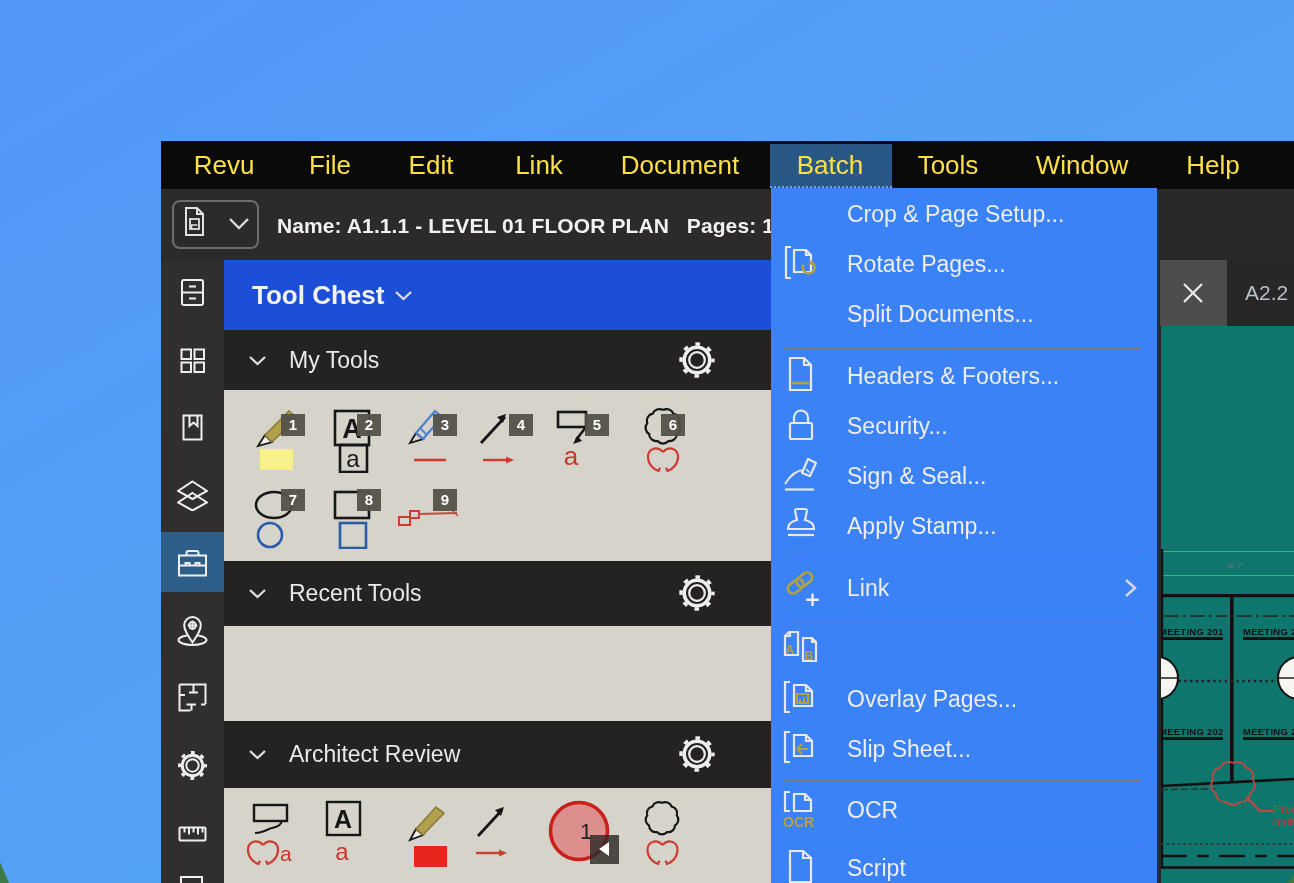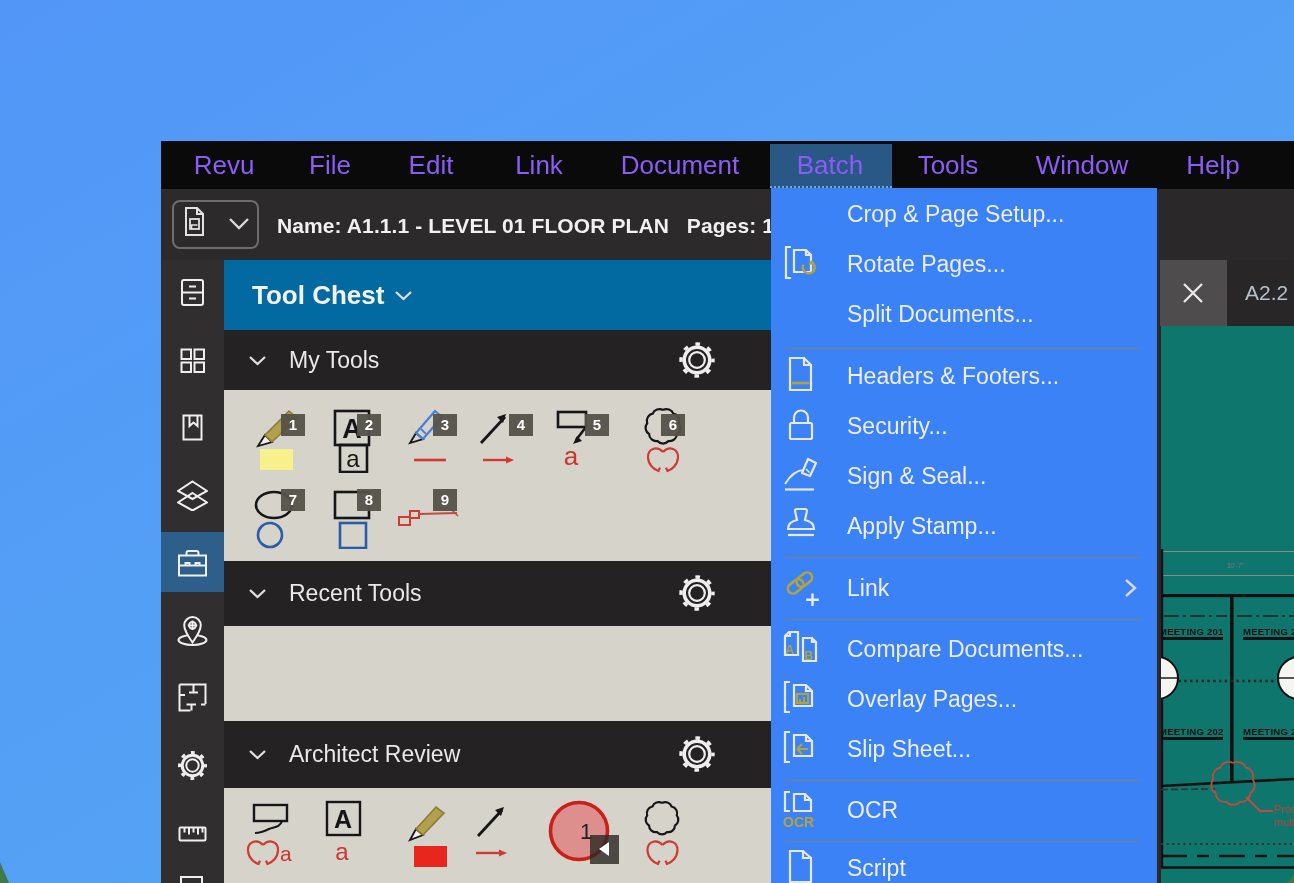--- a/index.html
+++ b/index.html
@@ -1,28 +1,28 @@
 <!DOCTYPE html>
 <html><head><meta charset="utf-8">
 <style>
 *{margin:0;padding:0;box-sizing:border-box}
 html,body{width:1294px;height:883px;overflow:hidden}
 body{font-family:"Liberation Sans",sans-serif;background:linear-gradient(150deg,#5297f8 0%,#54a1f5 55%,#57abf2 100%);position:relative}
 .abs{position:absolute}
 #win{position:absolute;left:161px;top:141px;width:1133px;height:742px}
 #menubar{position:absolute;left:0;top:0;width:1133px;height:48px;background:#0a0a0a}
-.mi{position:absolute;top:0;height:56px;line-height:48px;color:#8b5cf6;font-size:26px;transform:translateX(-50%);white-space:nowrap}
+.mi{position:absolute;top:0;height:56px;line-height:48px;color:#fde047;font-size:26px;transform:translateX(-50%);white-space:nowrap}
 #batchhl{position:absolute;left:609px;top:3px;width:122px;height:44px;background:#2a5886}
 #batchhl:after{content:'';position:absolute;left:0;bottom:0;width:122px;height:2px;background:repeating-linear-gradient(90deg,#79a4cb 0 2px,transparent 2px 4px)}
 #toolbar{position:absolute;left:0;top:48px;width:996px;height:71px;background:#2c2a2a}
 #filebtn{position:absolute;left:11px;top:11px;width:87px;height:49px;border:2px solid #6e6c6c;border-radius:8px}
 #namebar{position:absolute;left:116px;top:0;height:71px;line-height:73px;color:#f1f1f1;font-size:21px;font-weight:bold;letter-spacing:.1px;white-space:nowrap}
 #sidebar{position:absolute;left:0;top:119px;width:63px;height:623px;background:#302e2e;overflow:hidden}
 #sidehl{position:absolute;left:0;top:272px;width:63px;height:60px;background:#2d5f8a}
-#panel{position:absolute;left:63px;top:119px;width:933px;height:623px;background:#0369a1;overflow:hidden}
+#panel{position:absolute;left:63px;top:119px;width:933px;height:623px;background:#1d4ed8;overflow:hidden}
 #tctitle{position:absolute;left:28px;top:0;height:70px;line-height:70px;color:#f2f2f2;font-size:26px;font-weight:bold}
 .sechdr{position:absolute;left:0;width:933px;background:#242222}
 .sechdr .txt{position:absolute;left:65px;color:#e9e9e9;font-size:23px;white-space:nowrap}
 .graybg{position:absolute;left:0;width:933px;background:#d5d3ca}
 .badge{position:absolute;width:24px;height:22px;background:rgba(84,81,73,.95);color:#fff;font-weight:bold;font-size:15px;text-align:center;line-height:22px}
 #docarea{position:absolute;left:996px;top:48px;width:137px;height:694px;background:#2a2828}
 #tabx{position:absolute;left:3px;top:71px;width:67px;height:66px;background:#4e4c4c}
 #tabrest{position:absolute;left:70px;top:71px;width:86px;height:66px;background:#282626;color:#b5c1cb;font-size:21px;line-height:66px;padding-left:18px}
 #page{position:absolute;left:4px;top:137px;width:133px;height:557px;background:#0f766e;overflow:hidden}
 #dropdown{position:absolute;left:610px;top:47px;width:386px;height:695px;background:#3b82f6;overflow:hidden}
@@ -329,21 +329,20 @@
       <div class="dsep" style="top:369px"></div>
       <div class="dtext" style="top:400px">Link</div>
       <svg class="abs" style="left:11px;top:380px" width="38" height="40" viewBox="0 0 38 40">
         <g transform="rotate(-38 18 15)">
           <rect x="4" y="10" width="17" height="10" rx="5" fill="none" stroke="#b3a33f" stroke-width="2.6"></rect>
           <rect x="15" y="10" width="17" height="10" rx="5" fill="none" stroke="#b3a33f" stroke-width="2.6"></rect>
         </g>
         <path d="M30.5 25.5 v12.5 M24.2 31.7 h12.6" stroke="#ececec" stroke-width="2.4"></path>
       </svg>
       <div class="dsep" style="top:431px"></div>
-      <div class="dtext" style="top:461px">Compare Documents...</div>
       <svg class="abs" style="left:11px;top:441px" width="38" height="40" viewBox="0 0 38 40">
         <path d="M16 3 H7 L3 7 v19 h13 z" stroke="#e8e8e8" stroke-width="2.2" fill="none"></path>
         <path d="M8 3 v4 H3" stroke="#e8e8e8" stroke-width="2.2" fill="none"></path>
         <text x="3.5" y="25" font-family="Liberation Sans" font-size="12" font-weight="bold" fill="#b3a33f">A</text>
         <path d="M21 9 h9 l4 4 v19 H21 z" stroke="#e8e8e8" stroke-width="2.2" fill="none"></path>
         <path d="M30 9 v4 h4" stroke="#e8e8e8" stroke-width="2.2" fill="none"></path>
         <text x="22.5" y="31" font-family="Liberation Sans" font-size="12" font-weight="bold" fill="#b3a33f">B</text>
       </svg>
       <div class="dtext" style="top:511px">Overlay Pages...</div>
       <svg class="abs" style="left:11px;top:491px" width="38" height="40" viewBox="0 0 38 40">

